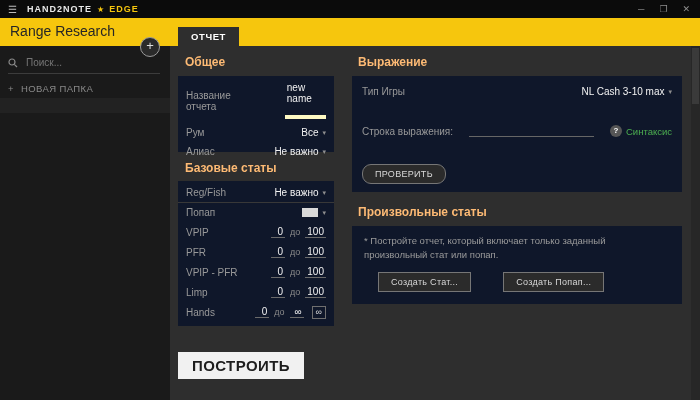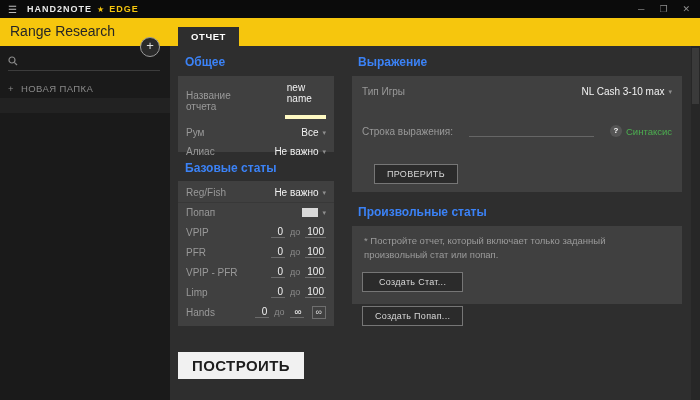--- a/index.html
+++ b/index.html
@@ -28,22 +28,22 @@
   .sidebar{left:0;top:46px;width:170px;height:354px;background:#1a1a1a;}
   .search-row{position:absolute;left:8px;top:10px;width:152px;display:flex;align-items:center;gap:6px;
        border-bottom:1px solid #3c3c3c;padding-bottom:4px;}
   .search-input{background:transparent;border:0;outline:none;color:#ccc;font-size:10px;width:124px;font-family:inherit;}
   .search-input::placeholder{color:#767676;}
   .new-folder{position:absolute;left:8px;top:37px;color:#8a8a8a;font-size:9.5px;letter-spacing:.4px;
        display:flex;gap:7px;align-items:center;cursor:pointer;}
   .folder-highlight{position:absolute;left:0;top:52px;width:170px;height:15px;background:rgba(255,255,255,.035);}
 
   
-  .sec-h{position:absolute;font-size:12px;font-weight:bold;color:#3b82f6;}
-  .panel{position:absolute;background:#404040;}
+  .sec-h{position:absolute;font-size:12px;font-weight:bold;color:#fdba74;}
+  .panel{position:absolute;background:#0f172a;}
   .prow{display:flex;align-items:center;justify-content:space-between;padding:4px 8px;font-size:10px;}
   .plabel{color:#999;}
   .pvalue{color:#f2f2f2;display:flex;align-items:center;gap:4px;cursor:pointer;}
   .editable{border-bottom:4px solid #fef9c3;padding:0 2px 11px;cursor:text;margin-left:36px;}
   .caret{color:#8f8f8f;font-size:7px;}
   .sep-below{border-bottom:1px solid #383838;}
 
   .h-general{left:185px;top:55px;}
   .p-general{left:178px;top:76px;width:156px;height:72px;padding:2px 0;}
 
@@ -63,26 +63,26 @@
   .p-expr{left:352px;top:76px;width:330px;height:116px;}
   .gt-row{display:flex;justify-content:space-between;align-items:center;padding:10px 10px 0 10px;font-size:10px;}
   .expr-row{display:flex;align-items:flex-end;gap:16px;padding:27px 10px 0 10px;font-size:10px;}
   .expr-input{flex:1;border-bottom:1px solid #666;height:12px;cursor:text;}
   .syntax{display:flex;align-items:center;gap:4px;cursor:pointer;}
   .q-icon{width:12px;height:12px;border-radius:50%;background:#555;color:#fff;font-size:8px;
        line-height:12px;text-align:center;font-weight:bold;}
   .syntax-label{color:#4caf50;font-size:9.5px;}
   .dark-btn{background:#2b2b2b;border:1px solid #767676;color:#d8d8d8;font-size:9px;
        letter-spacing:.3px;padding:4px 12px;font-family:inherit;cursor:pointer;}
-  .check-btn{position:absolute;left:22px;top:88px;}
+  .check-btn{position:absolute;left:10px;top:88px;border-radius:9px;}
 
   .h-custom{left:358px;top:205px;}
   .p-custom{left:352px;top:226px;width:330px;height:78px;}
   .note{padding:8px 12px 0;color:#9b9b9b;font-size:9.5px;line-height:1.5;max-width:300px;}
-  .cbtns{position:absolute;left:10px;top:46px;display:flex;gap:14px;flex-direction:column;}
+  .cbtns{position:absolute;left:26px;top:46px;display:flex;gap:32px;}
 
   .scroll-track{left:691px;top:46px;width:9px;height:354px;background:#272727;}
   .scroll-thumb{position:absolute;left:1px;top:2px;width:7px;height:56px;background:#3a3a3a;}
 </style>
 </head>
 <body>
 
 <div id="app">
 
   <div class="abs titlebar">
@@ -102,20 +102,21 @@
     <div class="tab">ОТЧЕТ</div>
     <div class="add-circle">+</div>
   </div>
 
   <div class="abs sidebar">
     <div class="search-row">
       <svg width="10" height="10" viewBox="0 0 10 10">
         <circle cx="4" cy="4" r="3" fill="none" stroke="#8a8a8a" stroke-width="1.2"></circle>
         <line x1="6.3" y1="6.3" x2="9" y2="9" stroke="#8a8a8a" stroke-width="1.2"></line>
       </svg>
+      <input class="search-input" type="text" placeholder="Поиск..." style="">
     </div>
     <div class="new-folder">
       <span>+</span>
       <span>НОВАЯ ПАПКА</span>
     </div>
     <div class="folder-highlight"></div>
   </div>
 
   <div class="abs sec-h h-general">Общее</div>
   <div class="abs panel p-general">

